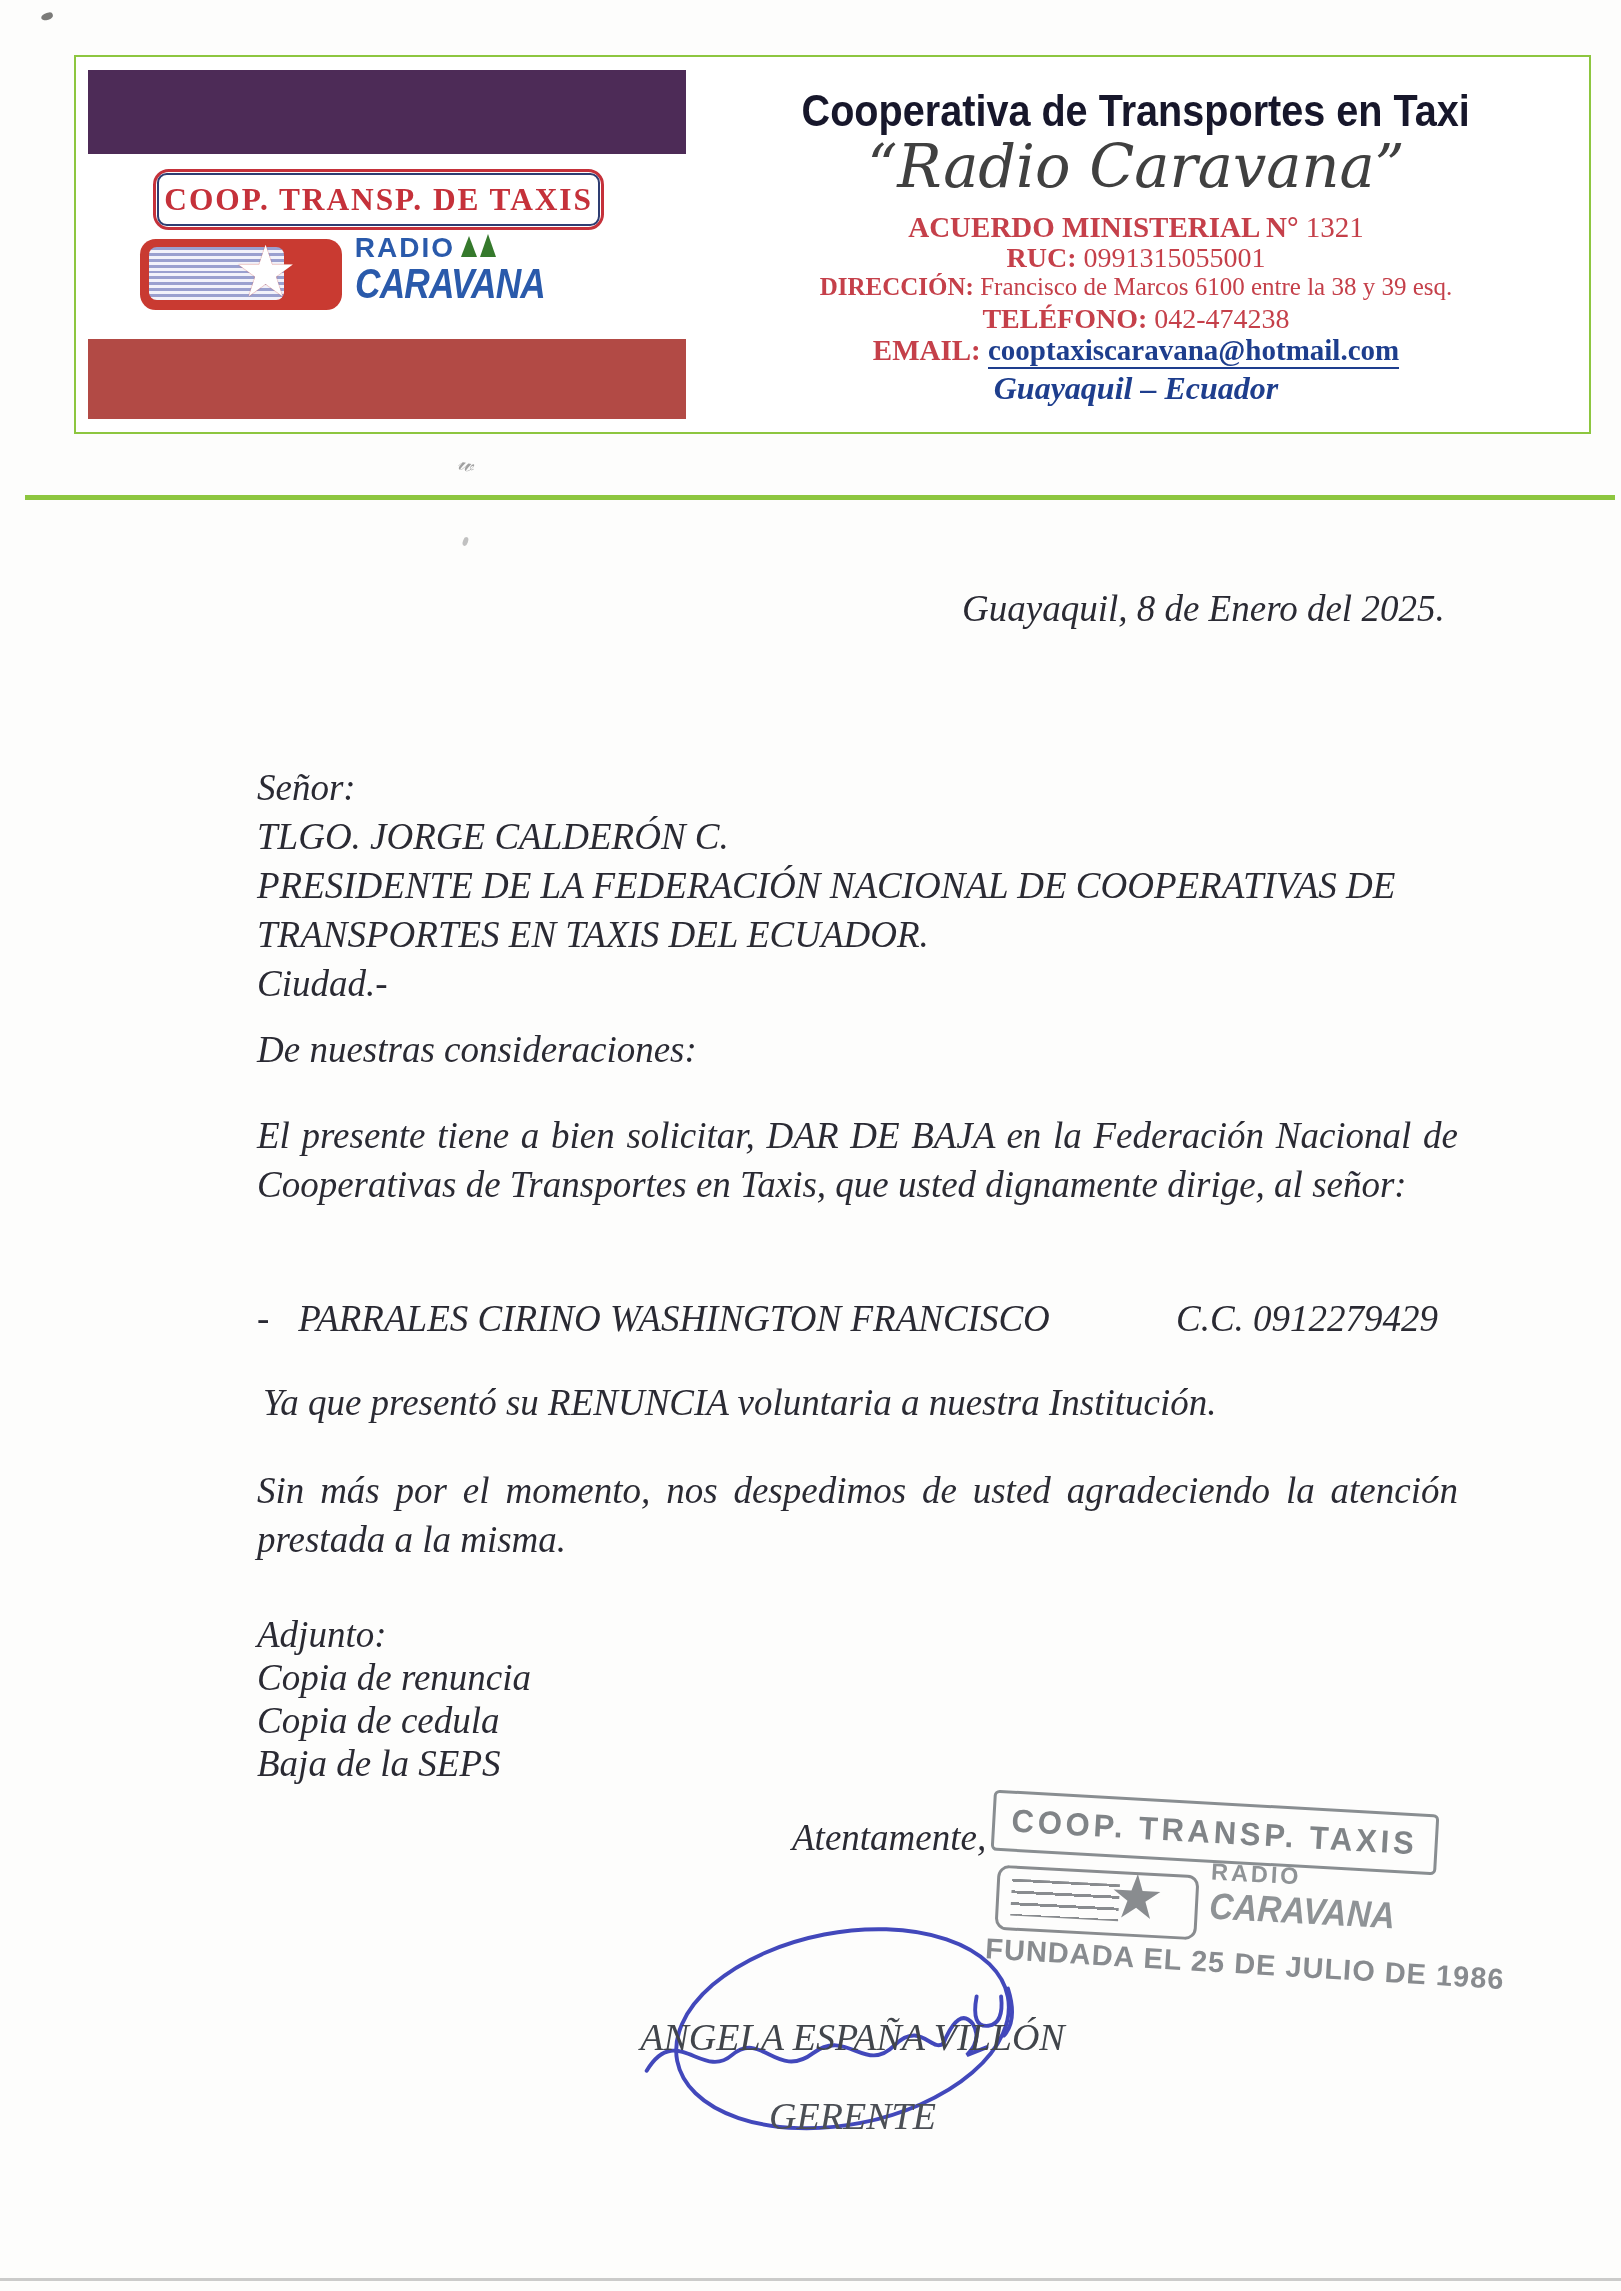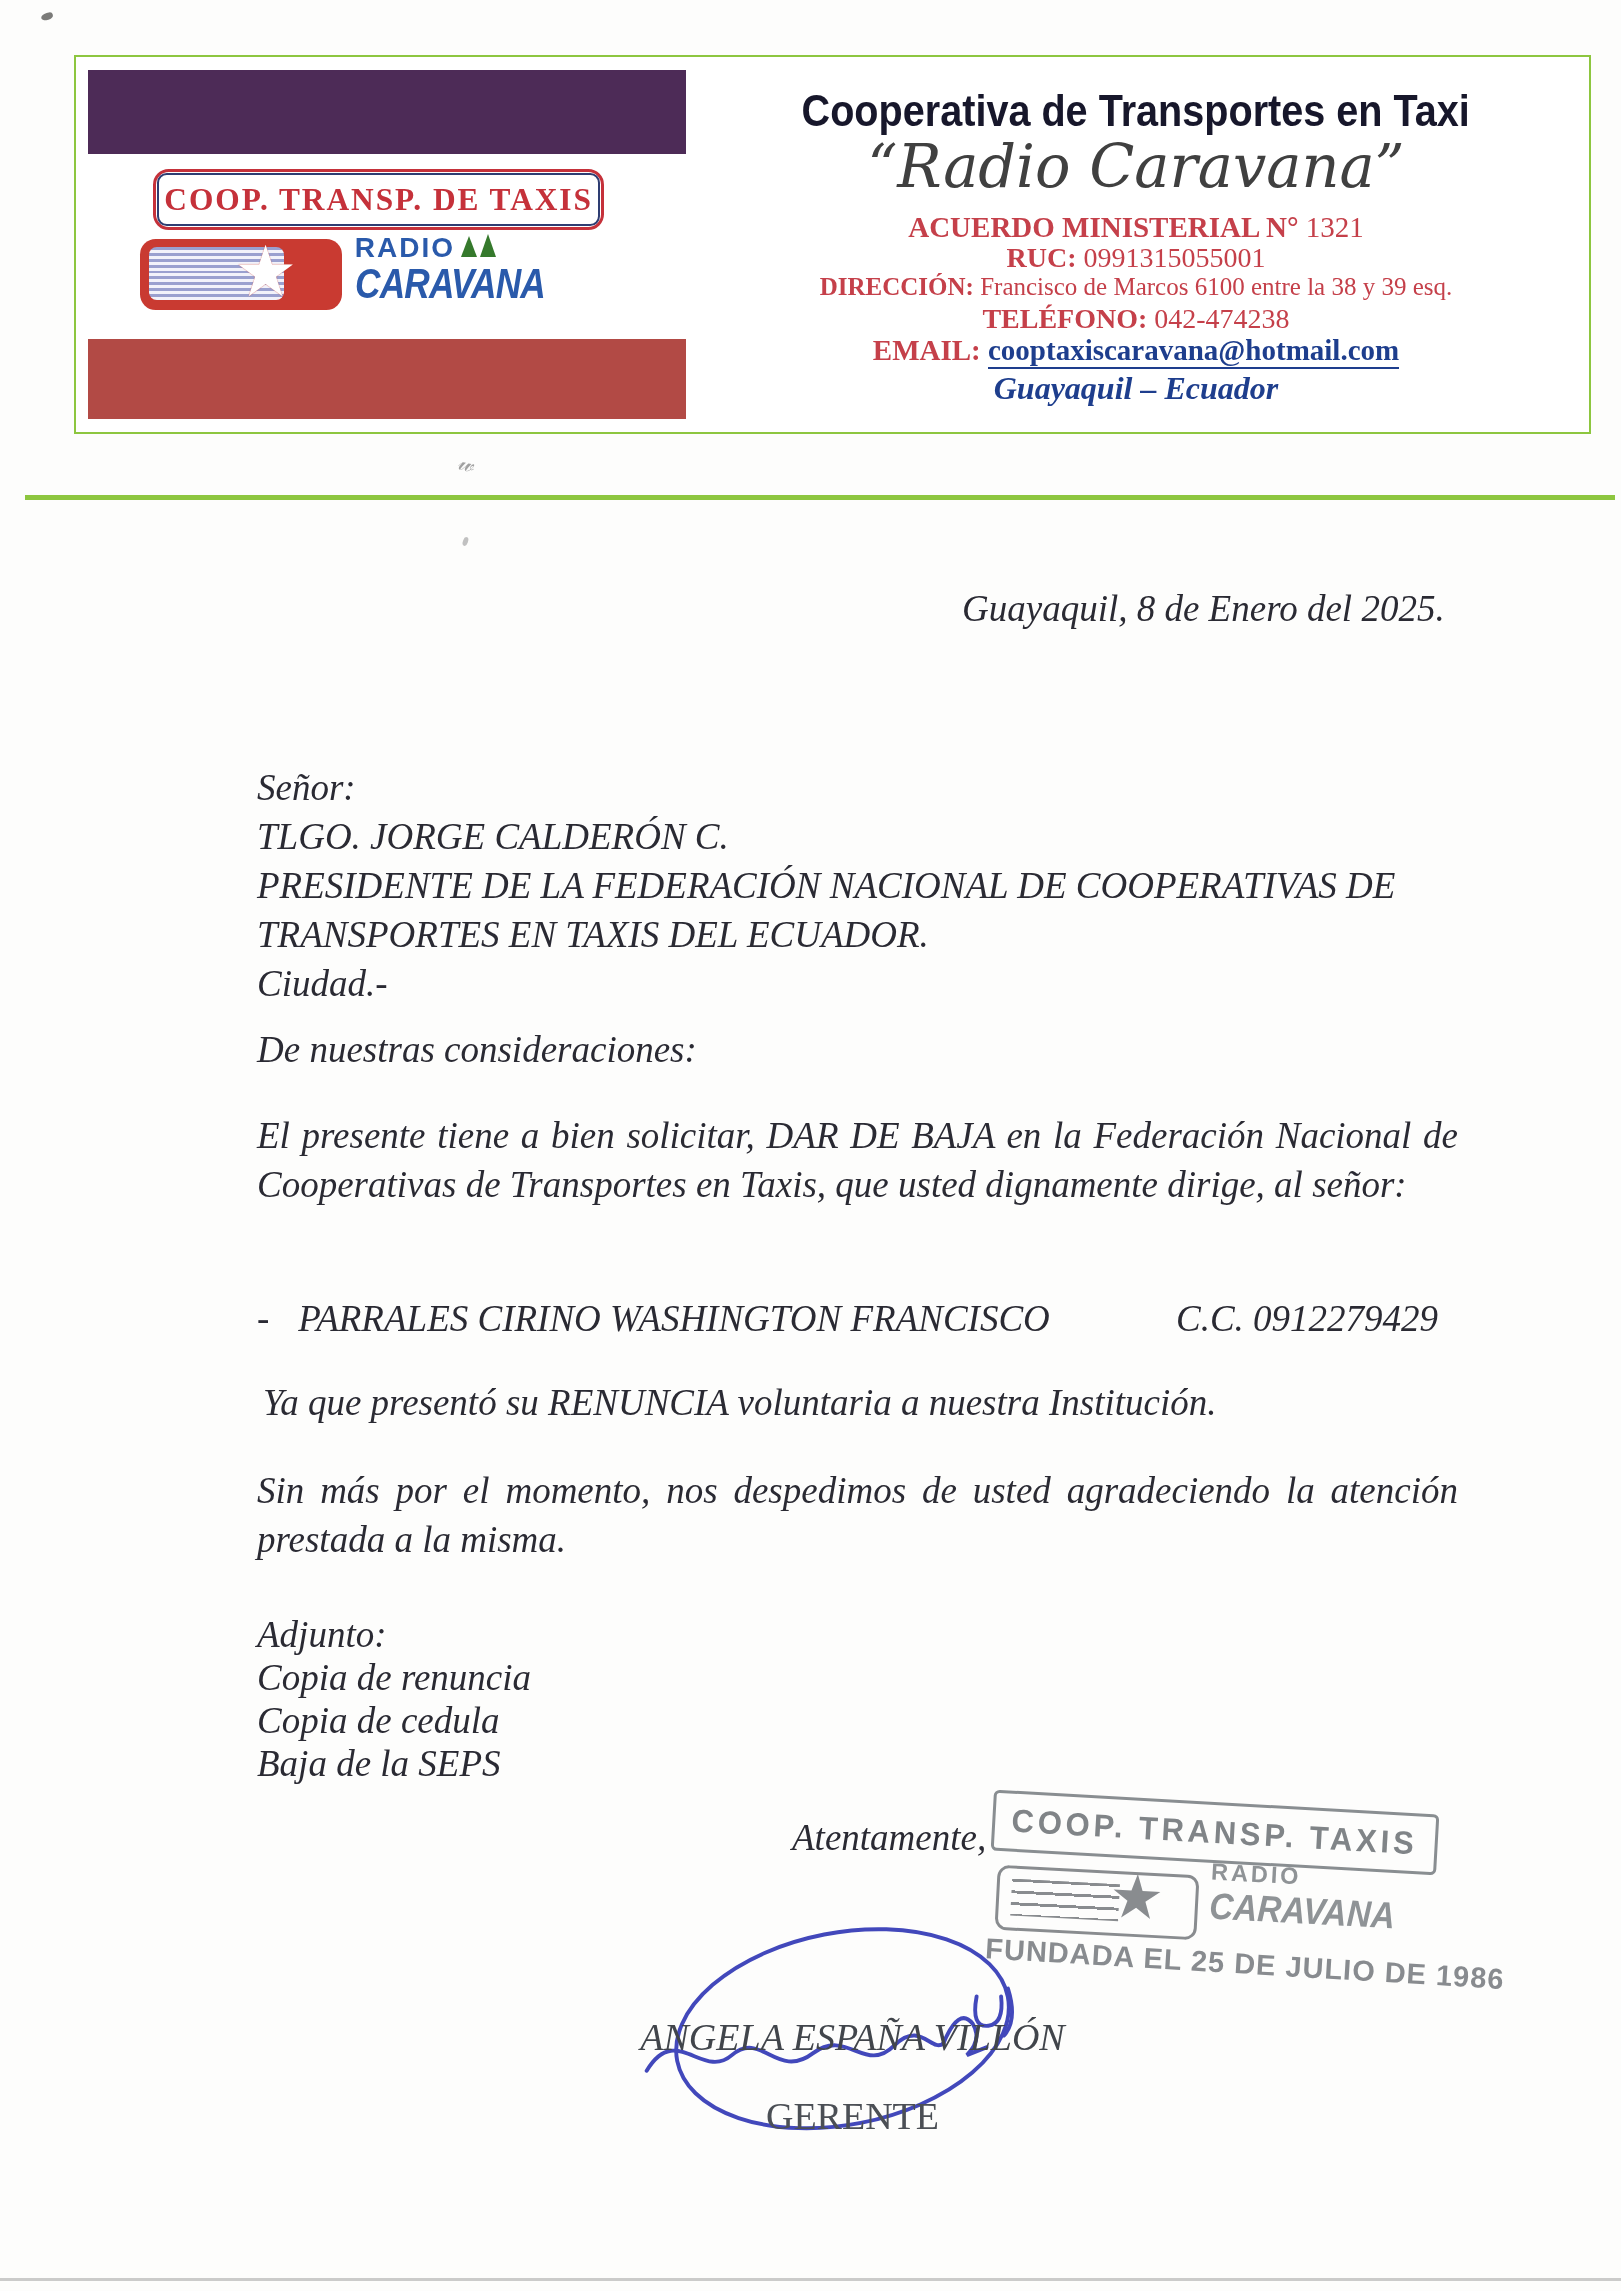--- a/index.html
+++ b/index.html
@@ -138,21 +138,21 @@
   .stamp-founded {
     position:absolute; left:985px; top:1946px; width:461px; transform:rotate(3.4deg);
     font-family:"Liberation Sans", sans-serif; font-weight:bold; font-size:29px;
     color:#74787c; letter-spacing:1px; white-space:nowrap; opacity:.85;
   }
   
   .sig-svg { position:absolute; left:632px; top:1906px; }
   .signer-name { position:absolute; left:627px; top:2015px; width:451px; text-align:center;
     font-style:italic; font-size:38px; color:#41454b; white-space:nowrap; }
   .signer-title { position:absolute; left:627px; top:2094px; width:451px; text-align:center;
-    font-size:38px; color:#4b4f55; }
+    font-style:italic; font-size:38px; color:#4b4f55; }
 </style>
 </head>
 <body>
 
 <div id="page">
 
   <div class="speck-a"></div>
 
   <div class="header-box">
 

